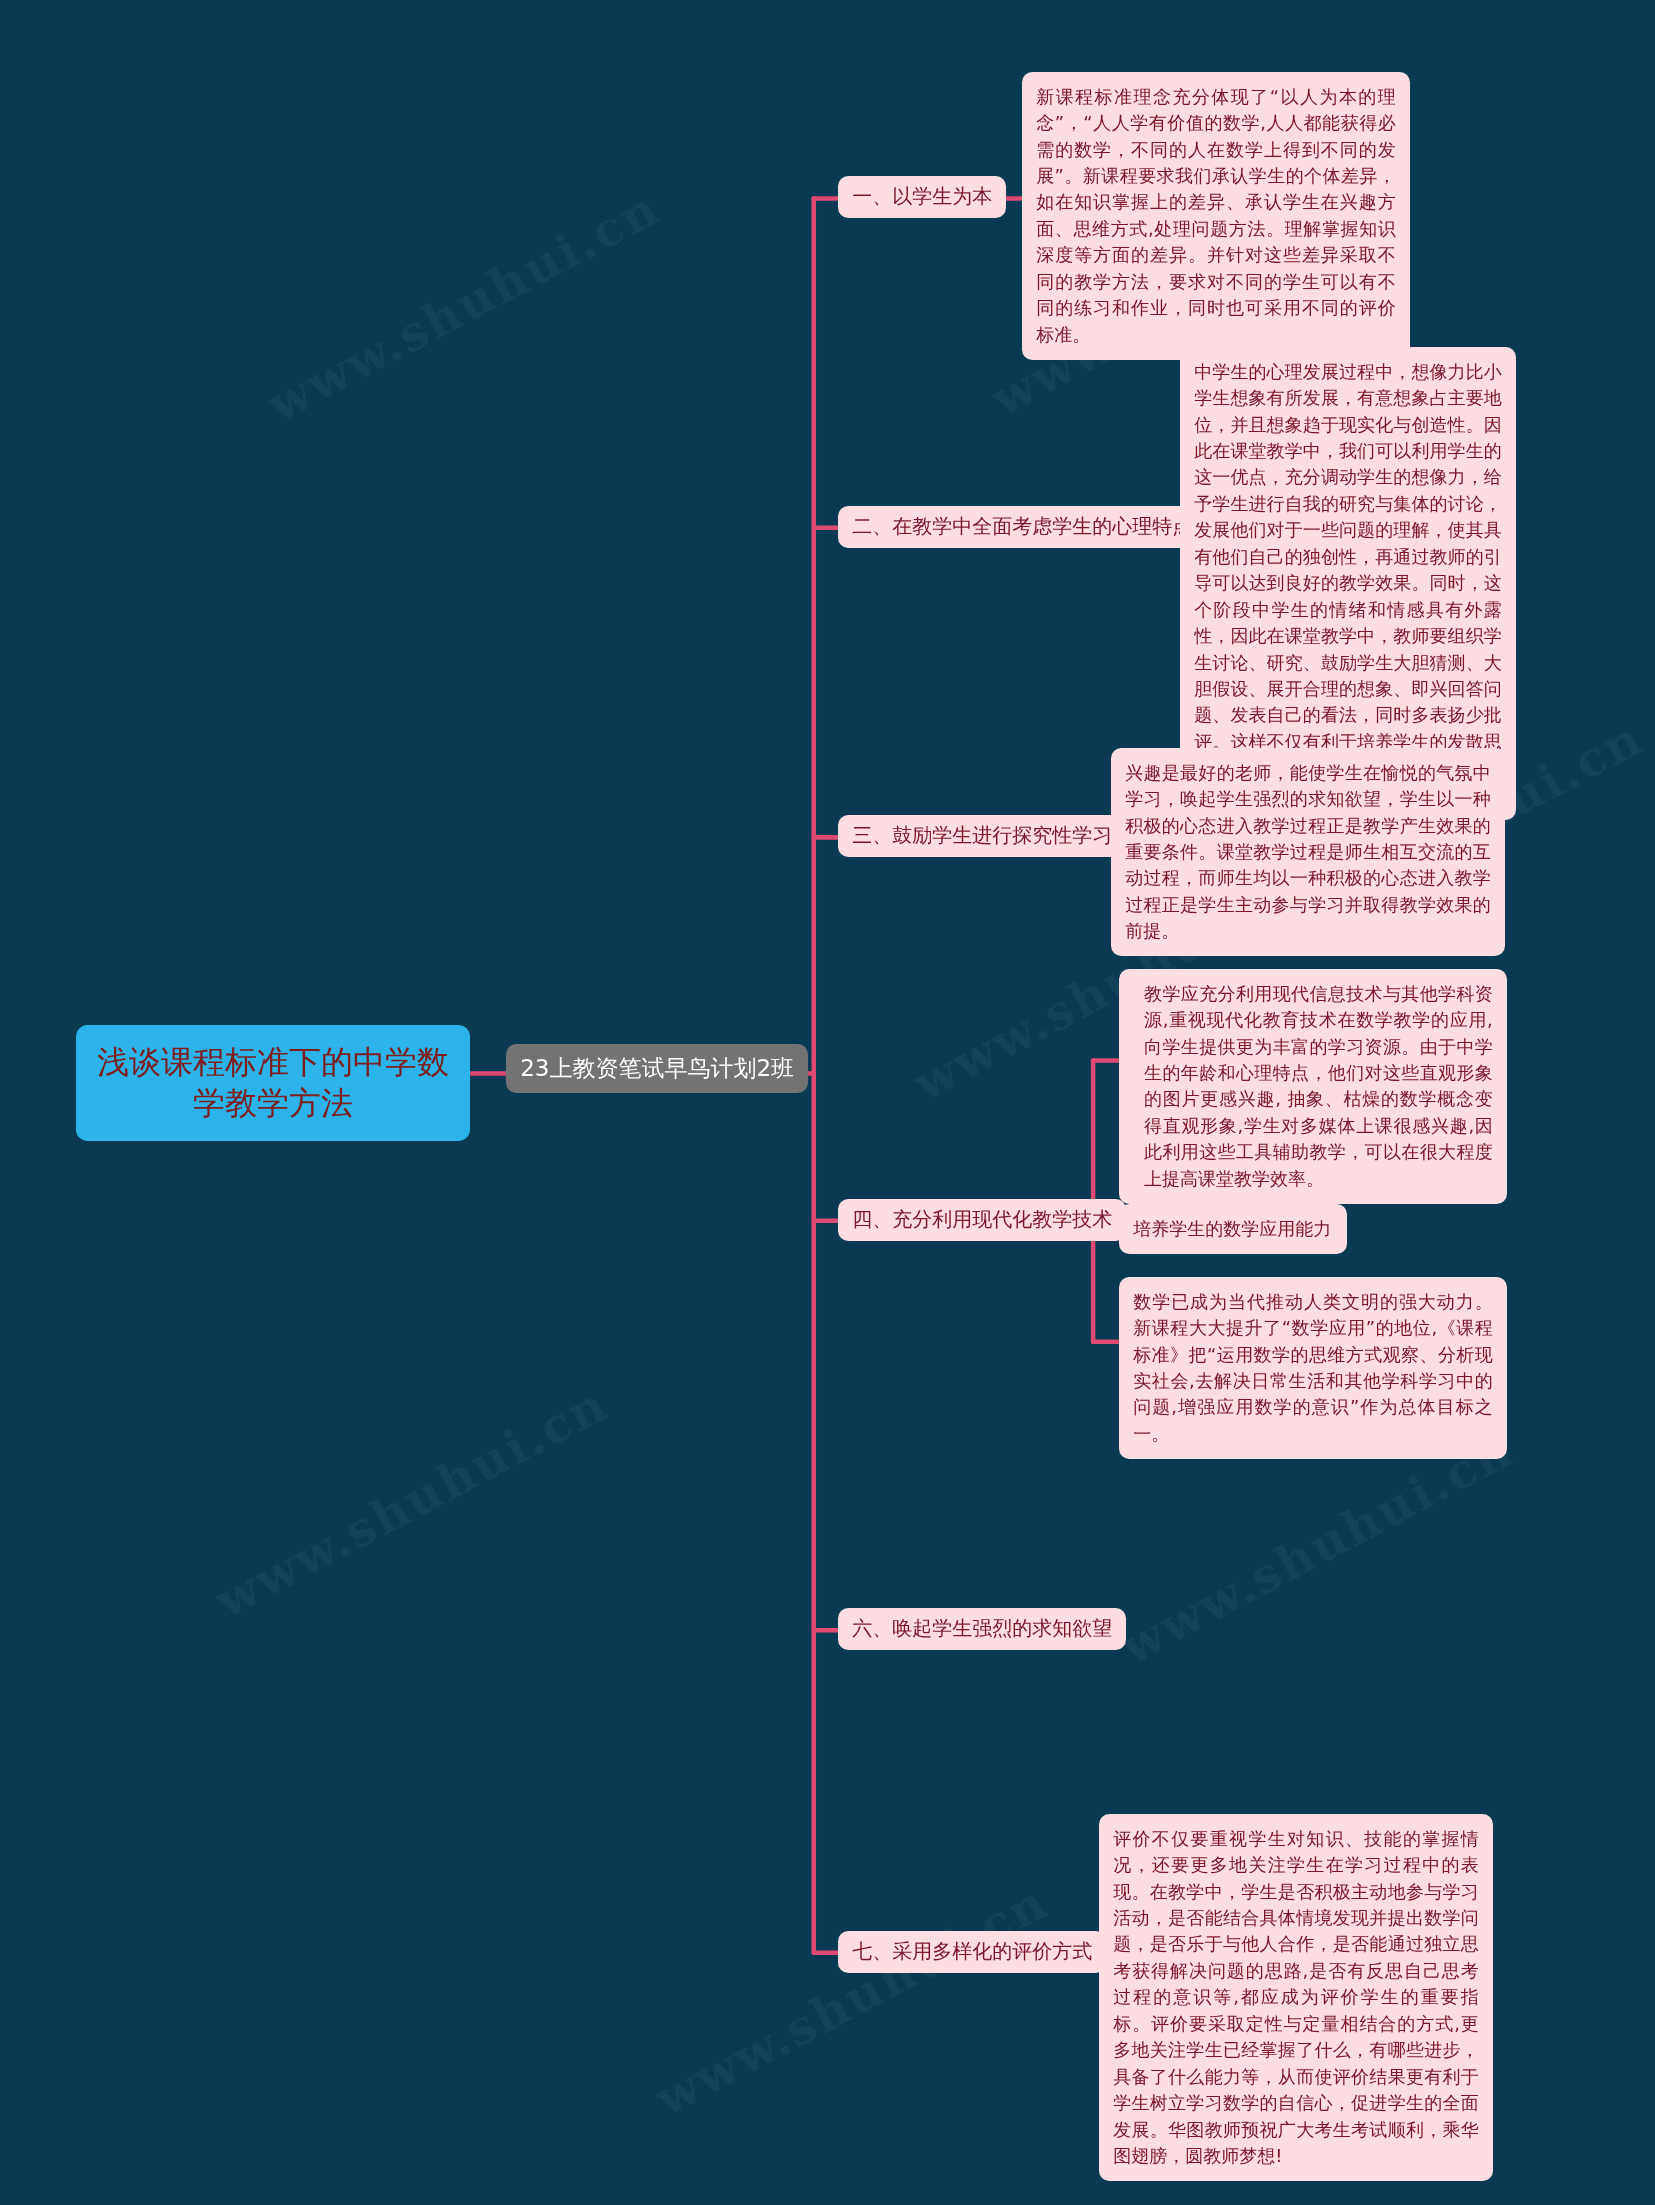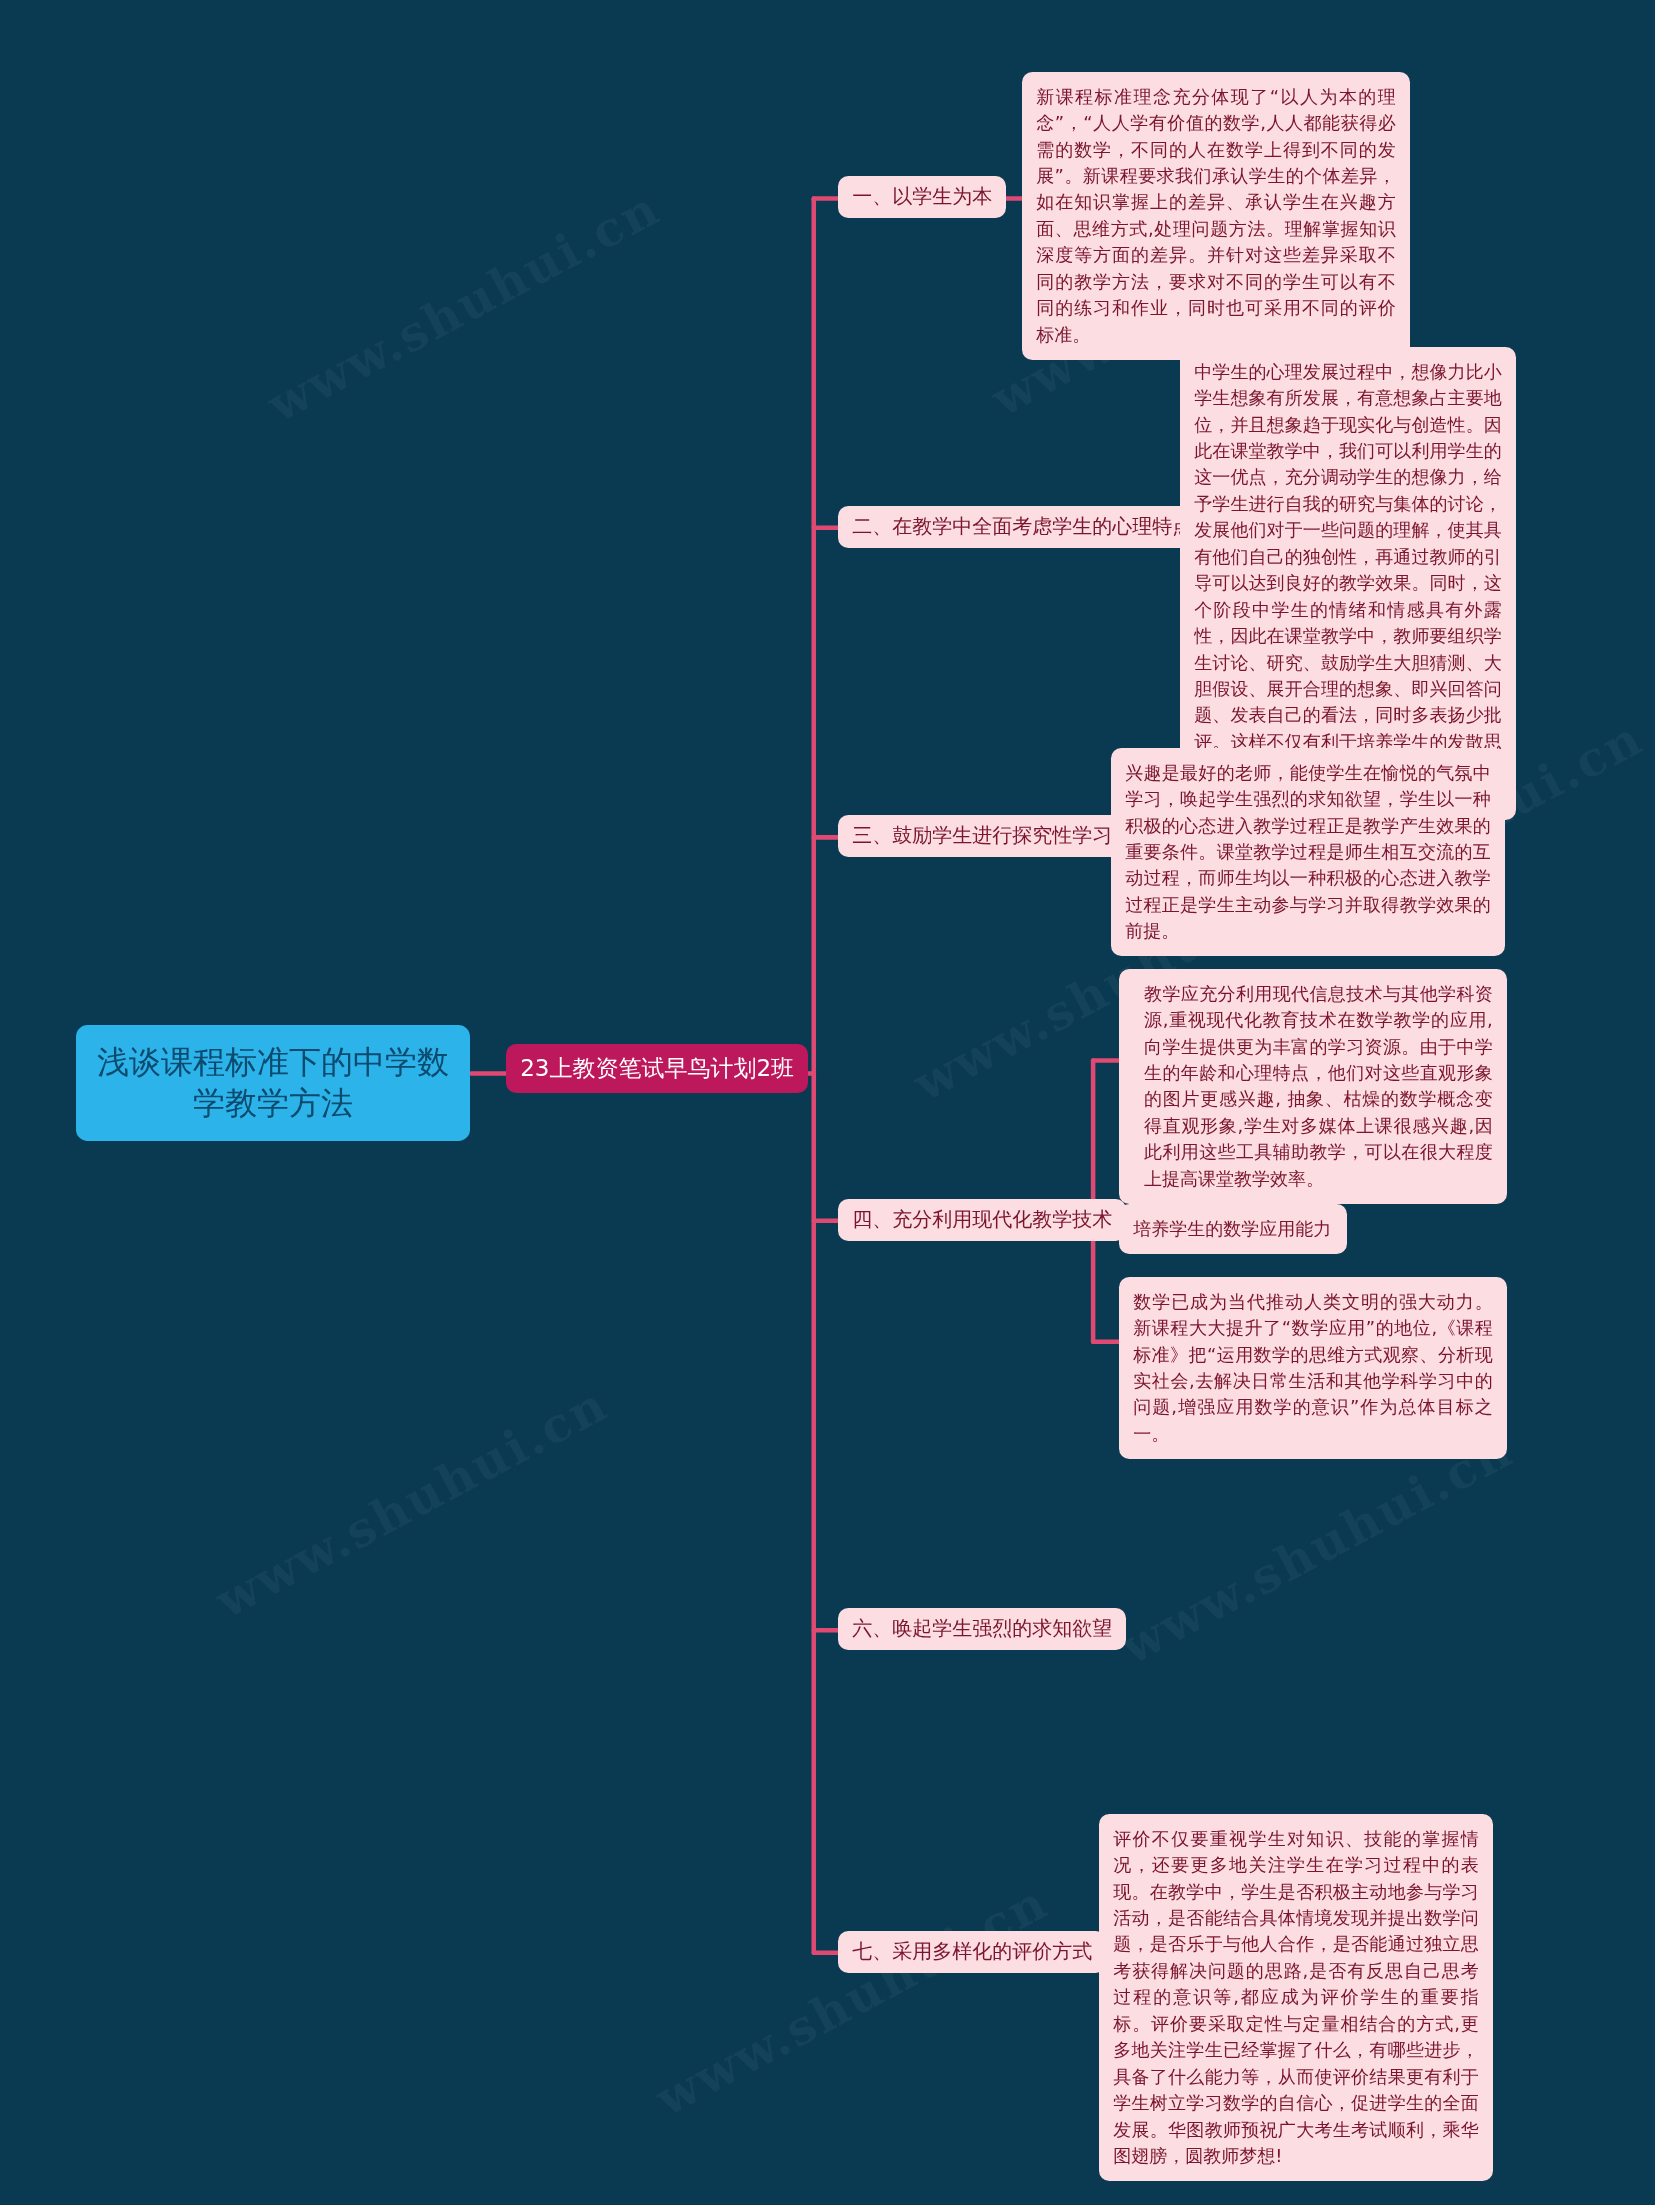--- a/index.html
+++ b/index.html
@@ -44,35 +44,35 @@
   }
 
   .node {
     position: absolute;
     z-index: 2;
   }
 
   
   .root-node {
     background: #2bb3ea;
-    color: #0c4a6e;
+    color: #7f1d1d;
     border-radius: 11.6px;
     padding: 17px 19.4px;
     width: 394px;
     left: 76px;
     top: 1025px;
     font-size: 32px;
     line-height: 1.28;
     text-align: center;
     font-weight: 400;
   }
 
   
   .l1-node {
-    background: #be185d;
+    background: #737373;
     color: #ffffff;
     border-radius: 10.3px;
     padding: 10.3px 14.2px;
     left: 506px;
     top: 1044px;
     font-size: 23px;
     line-height: 1.25;
     white-space: nowrap;
     font-weight: 400;
   }

